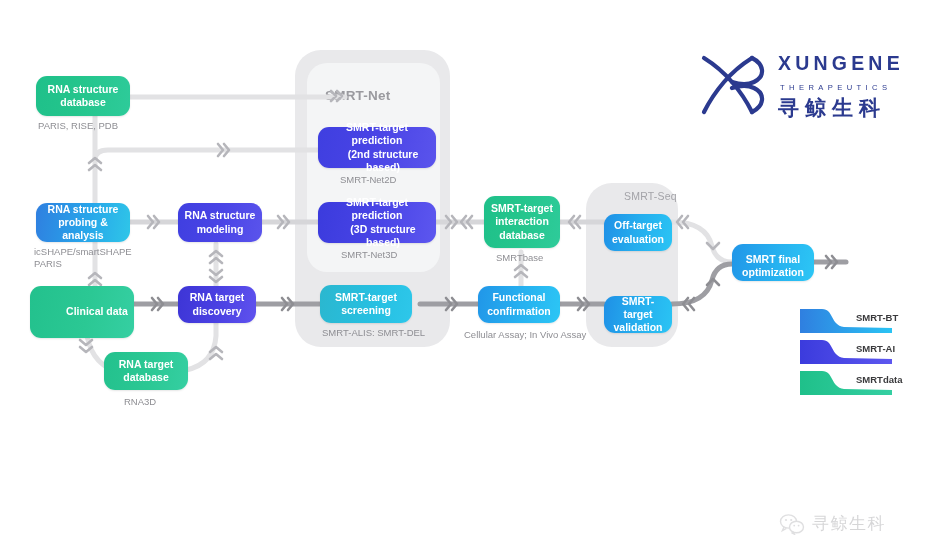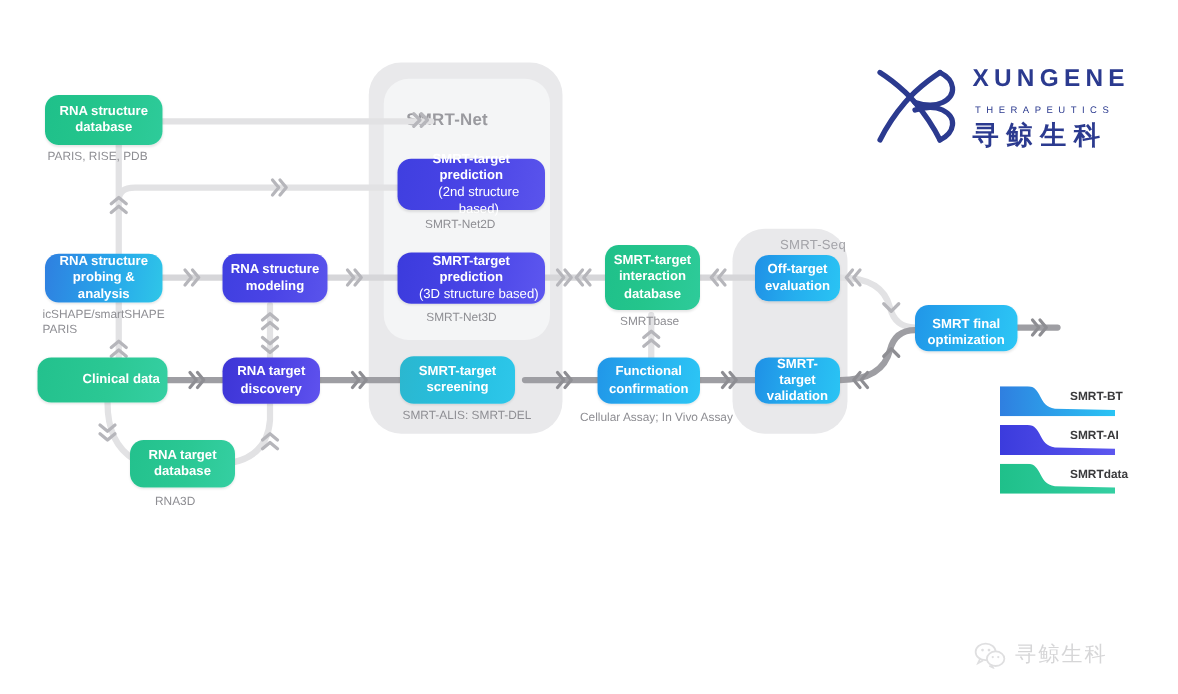--- a/index.html
+++ b/index.html
@@ -10,29 +10,29 @@
   .panel{position:absolute;border-radius:26px;background:#e9e9eb;}
   .panel-inner{position:absolute;border-radius:20px;background:#f4f5f6;}
   .panel-title{position:absolute;color:#9a9a9f;font-size:13.5px;font-weight:bold;letter-spacing:.2px;white-space:nowrap;}
   .panel-title.small{font-weight:normal;font-size:10.5px;color:#a3a3a8;margin-left:12px;}
 
   
   .node{position:absolute;border-radius:11px;display:flex;align-items:center;justify-content:center;
         text-align:center;color:#ffffff;font-weight:bold;font-size:10.5px;line-height:1.25;
         padding:2px 4px;box-sizing:border-box;box-shadow:0 1px 2px rgba(0,0,0,.10);}
   .node span{display:block;}
-  .node .sub{font-weight:normal;margin-left:12px;}
+  .node .sub{font-weight:bold;margin-left:12px;}
   .cap{position:absolute;color:#8e8e93;font-size:9.5px;line-height:1.35;white-space:nowrap;}
 
   
   .g-green{background:linear-gradient(100deg,#1fc08a 0%,#24c58c 45%,#2ecb9a 100%);}
   .g-green2{background:linear-gradient(100deg,#23c18d 0%,#2bc894 55%,#35cfa2 100%);}
   .g-teal{background:linear-gradient(100deg,#2bb7cf 0%,#26c0e2 60%,#2ec7ea 100%);}
   .g-cyan{background:linear-gradient(100deg,#2196e8 0%,#27b2f0 55%,#2cc6f5 100%);}
-  .g-cyan2{background:linear-gradient(100deg,#1f90e6 0%,#25aeee 50%,#2ac4f4 100%);}
+  .g-cyan2{background:linear-gradient(100deg,#1f90e6 0%,#25aeee 50%,#2ac4f4 100%);margin-top:10px;}
   .g-blue{background:linear-gradient(100deg,#3f3fe0 0%,#4a44e6 50%,#5a54ec 100%);}
   .g-blue2{background:linear-gradient(100deg,#3b3bdd 0%,#4a45e7 55%,#5d57ef 100%);}
   .g-indigo{background:linear-gradient(100deg,#3d35d6 0%,#4a40e2 50%,#5f52ee 100%);}
   .g-probe{background:linear-gradient(100deg,#2f7fe0 0%,#27a6ea 55%,#2fc6e8 100%);}
 
   
   #wires{position:absolute;left:0;top:0;width:942px;height:555px;}
 
   
   #logo{position:absolute;left:698px;top:52px;width:210px;height:72px;}
@@ -199,21 +199,21 @@
   <div class="cap" style="left:34px;top:246px;">icSHAPE/smartSHAPE</div>
   <div class="cap" style="left:34px;top:258px;">PARIS</div>
 
   <div class="node g-blue" style="left:178px;top:203px;width:84px;height:39px;">
     <div>
       <span>RNA structure</span>
       <span>modeling</span>
     </div>
   </div>
 
-  <div class="node g-green2" style="left:30px;top:286px;width:104px;height:36px;padding-left:34px;">
+  <div class="node g-green2" style="left:30px;top:286px;width:104px;height:52px;padding-left:34px;">
     <div>
       <span>Clinical data</span>
     </div>
   </div>
 
   <div class="node g-indigo" style="left:178px;top:286px;width:78px;height:37px;">
     <div>
       <span>RNA target</span>
       <span>discovery</span>
     </div>

